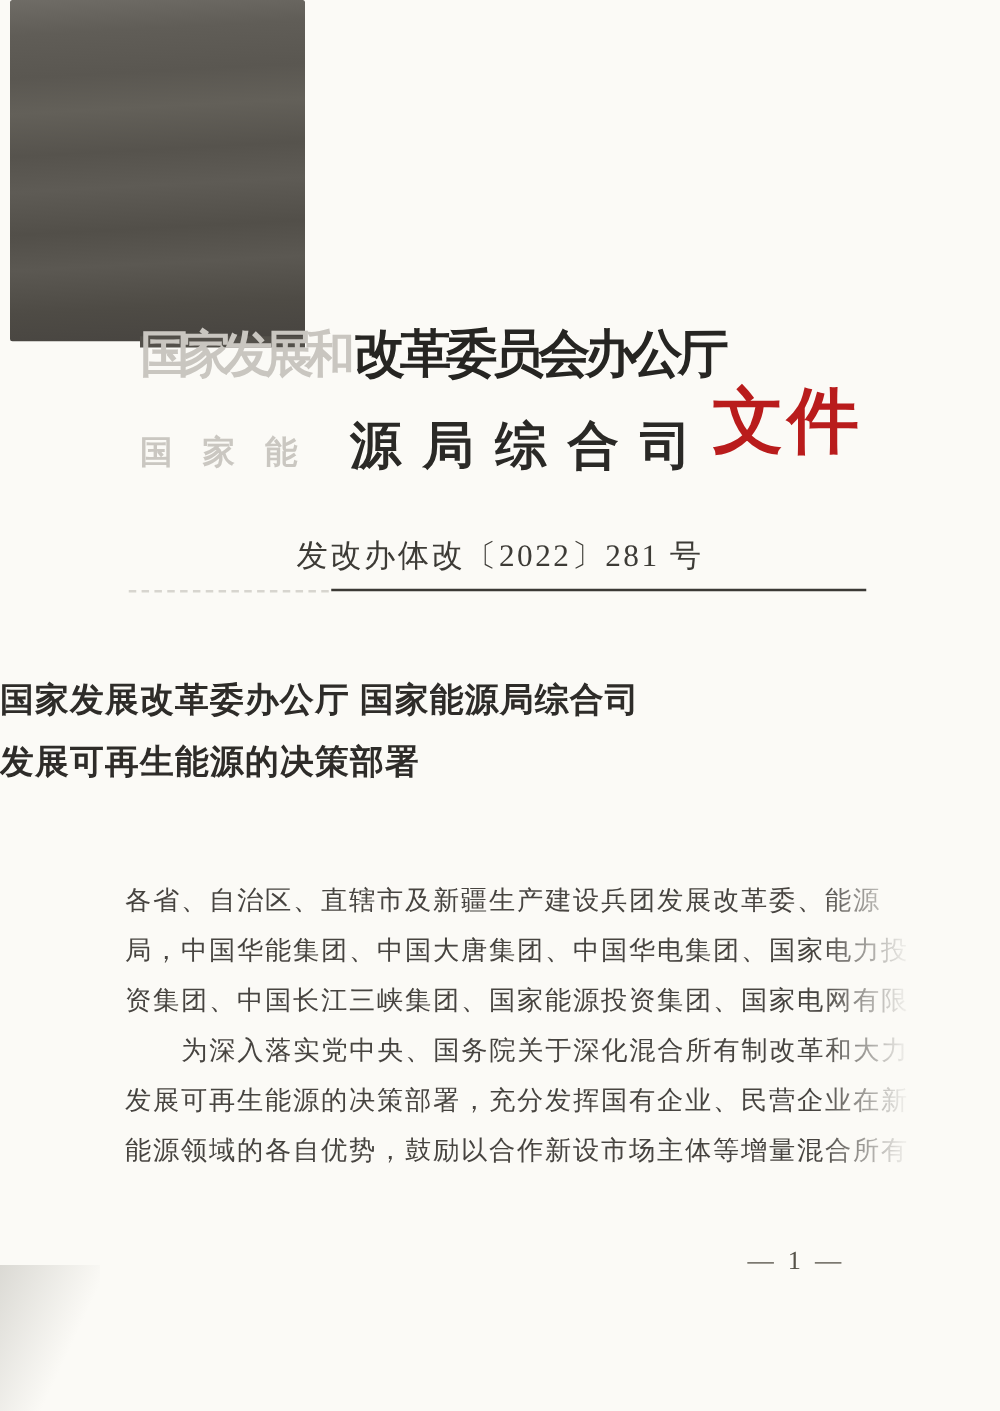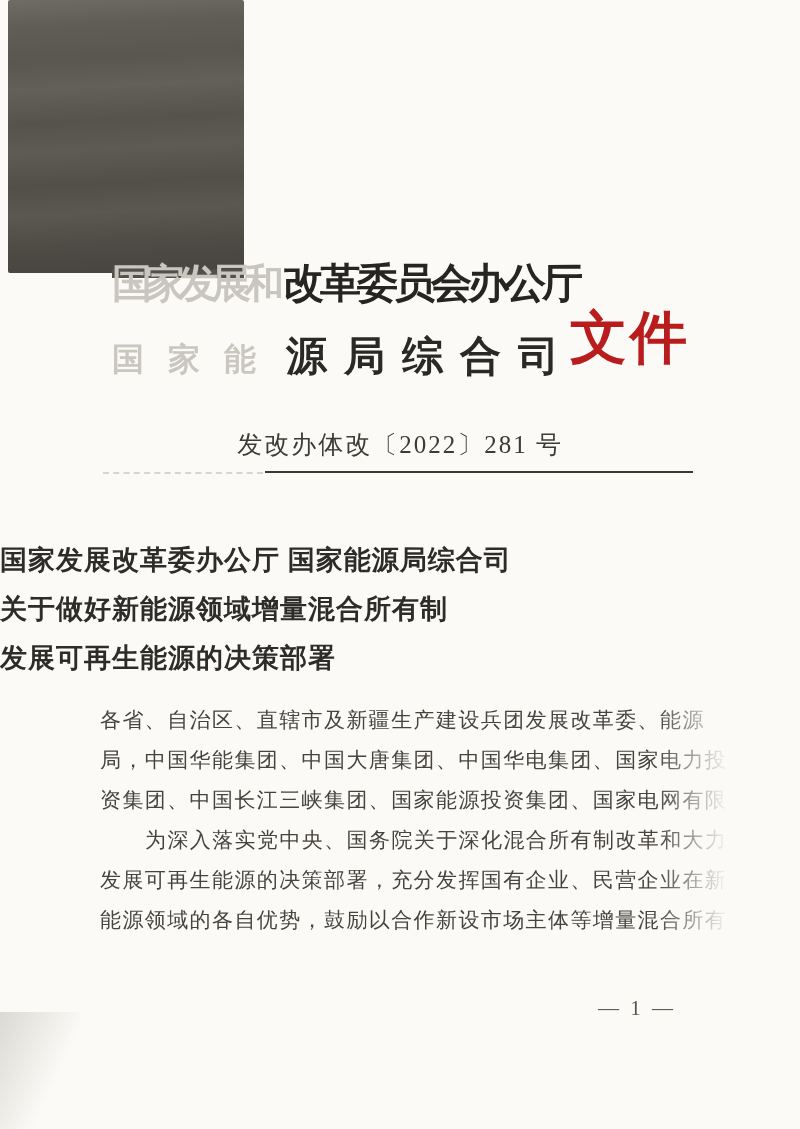--- a/index.html
+++ b/index.html
@@ -59,29 +59,29 @@
     margin-left: 6px;
   }
   .lh-line2 {
     position: absolute;
     left: 112px; top: 336px;
     white-space: nowrap;
     font-weight: bold;
     line-height: 1;
   }
   .lh-line2 .faded {
-    font-size: 32px;
+    font-size: 26px;
     letter-spacing: 24px;
     color: #cac7c1;
   }
   .lh-line2 .dark {
     font-size: 41px;
     letter-spacing: 17px;
     color: #2a2926;
-    margin-left: 6px;
+    margin-left: 18px;
   }
   .lh-suffix {
     position: absolute;
     left: 570px; top: 309px;
     font-size: 57px;
     font-weight: bold;
     letter-spacing: 3px;
     color: #b91c1c;
     line-height: 1;
   }
@@ -174,21 +174,20 @@
 </div>
 <div class="lh-suffix">文件</div>
 
 <div class="doc-number">发改办体改〔2022〕281 号</div>
 
 <div class="rule-faint"></div>
 <div class="rule-solid"></div>
 
 <div class="doc-title">
   <div>国家发展改革委办公厅 国家能源局综合司</div>
-  <div>关于做好新能源领域增量混合所有制</div>
   <div>发展可再生能源的决策部署</div>
 </div>
 
 <div class="doc-body">
   <div>
     <div class="bline">各省、自治区、直辖市及新疆生产建设兵团发展改革委、能源</div>
     <div class="bline">局，中国华能集团、中国大唐集团、中国华电集团、国家电力投</div>
     <div class="bline">资集团、中国长江三峡集团、国家能源投资集团、国家电网有限</div>
   </div>
   <div>

